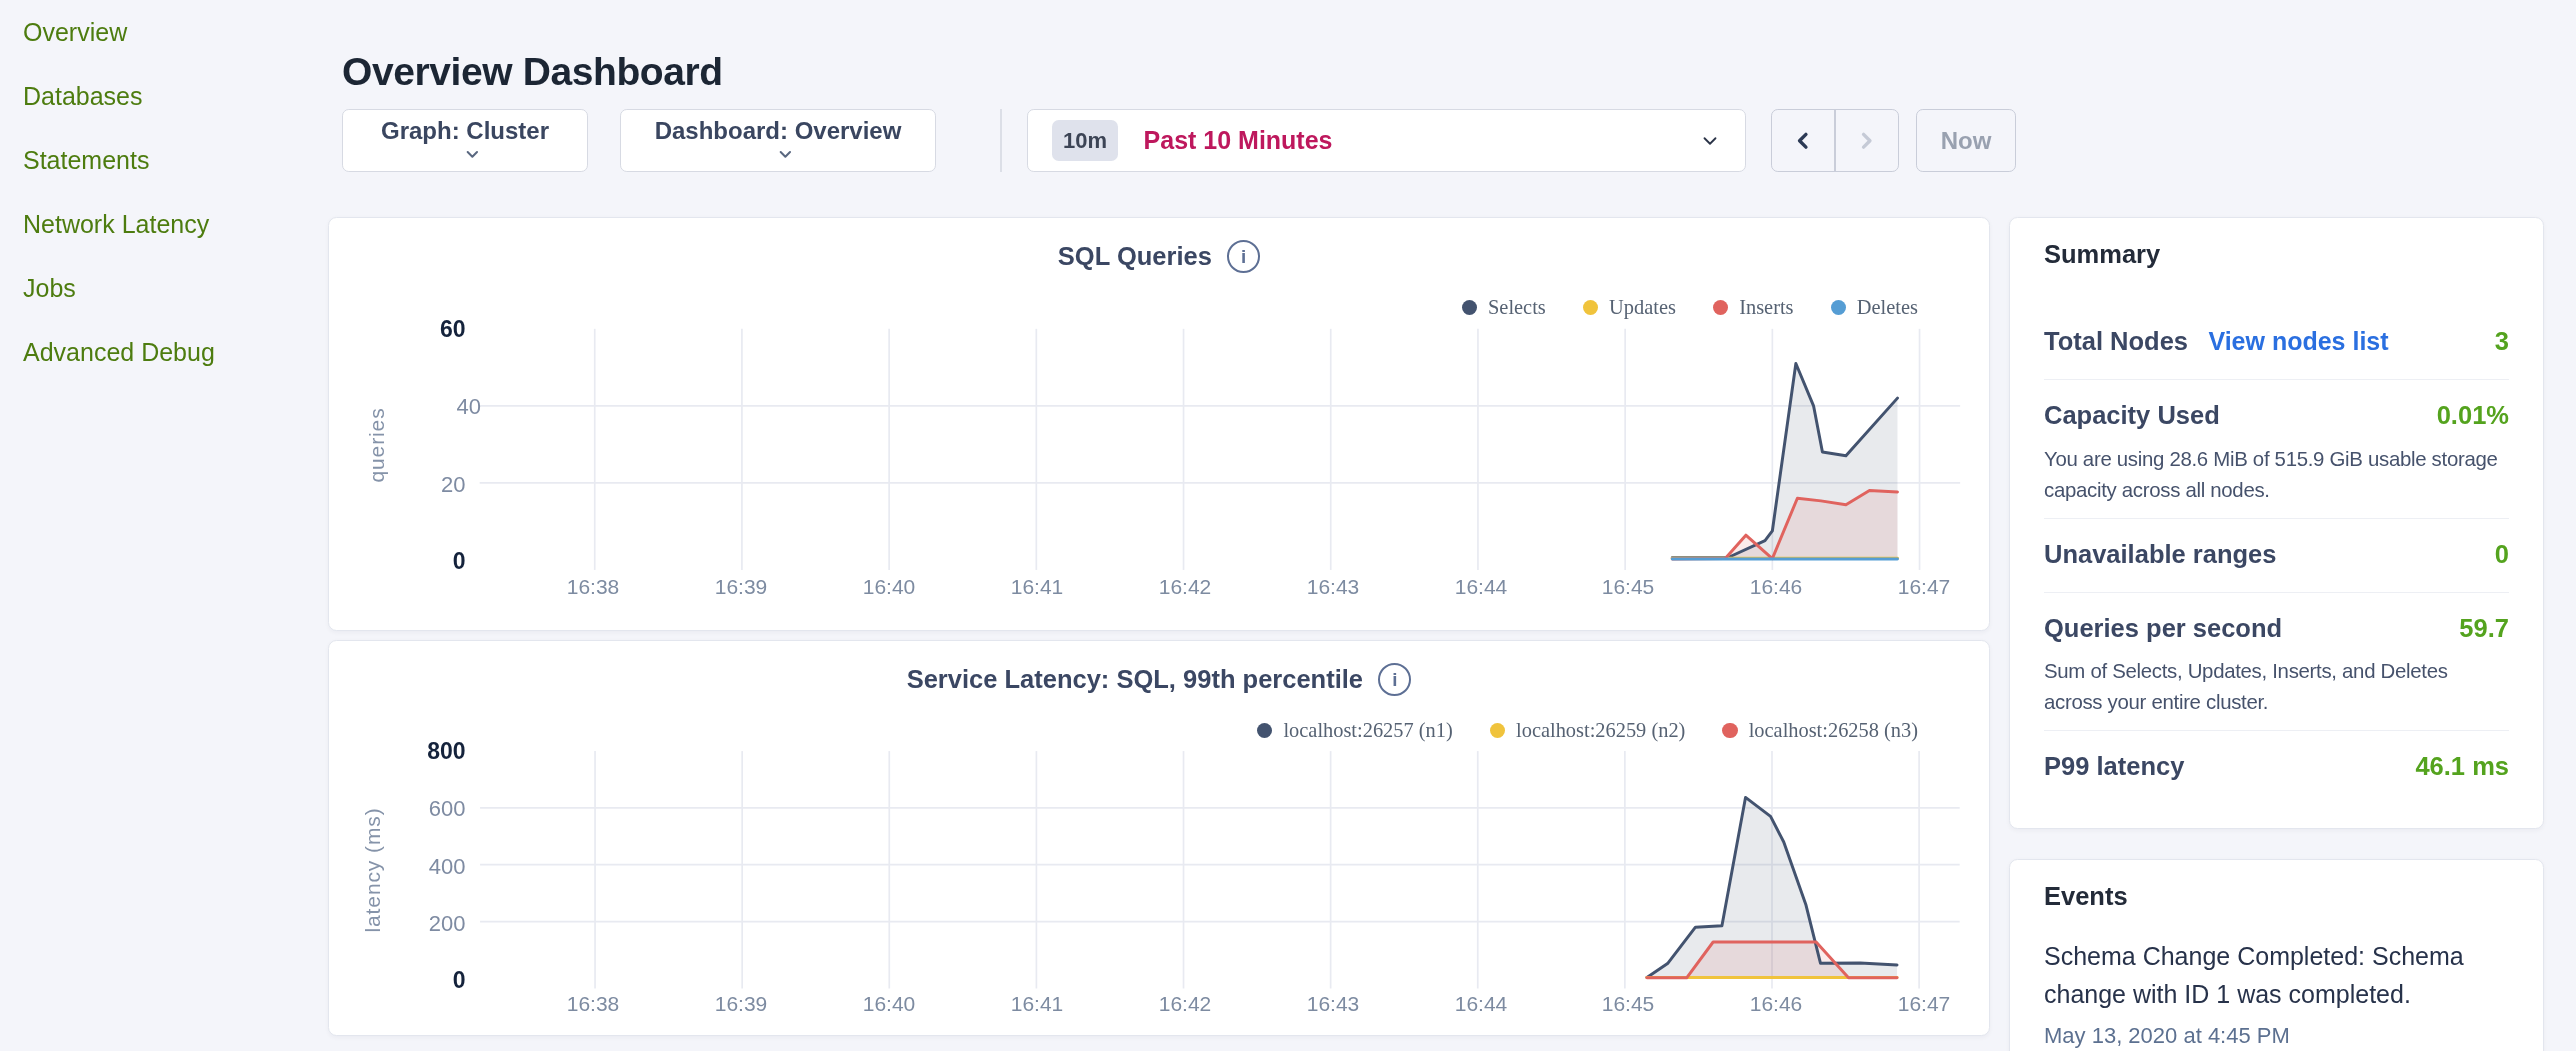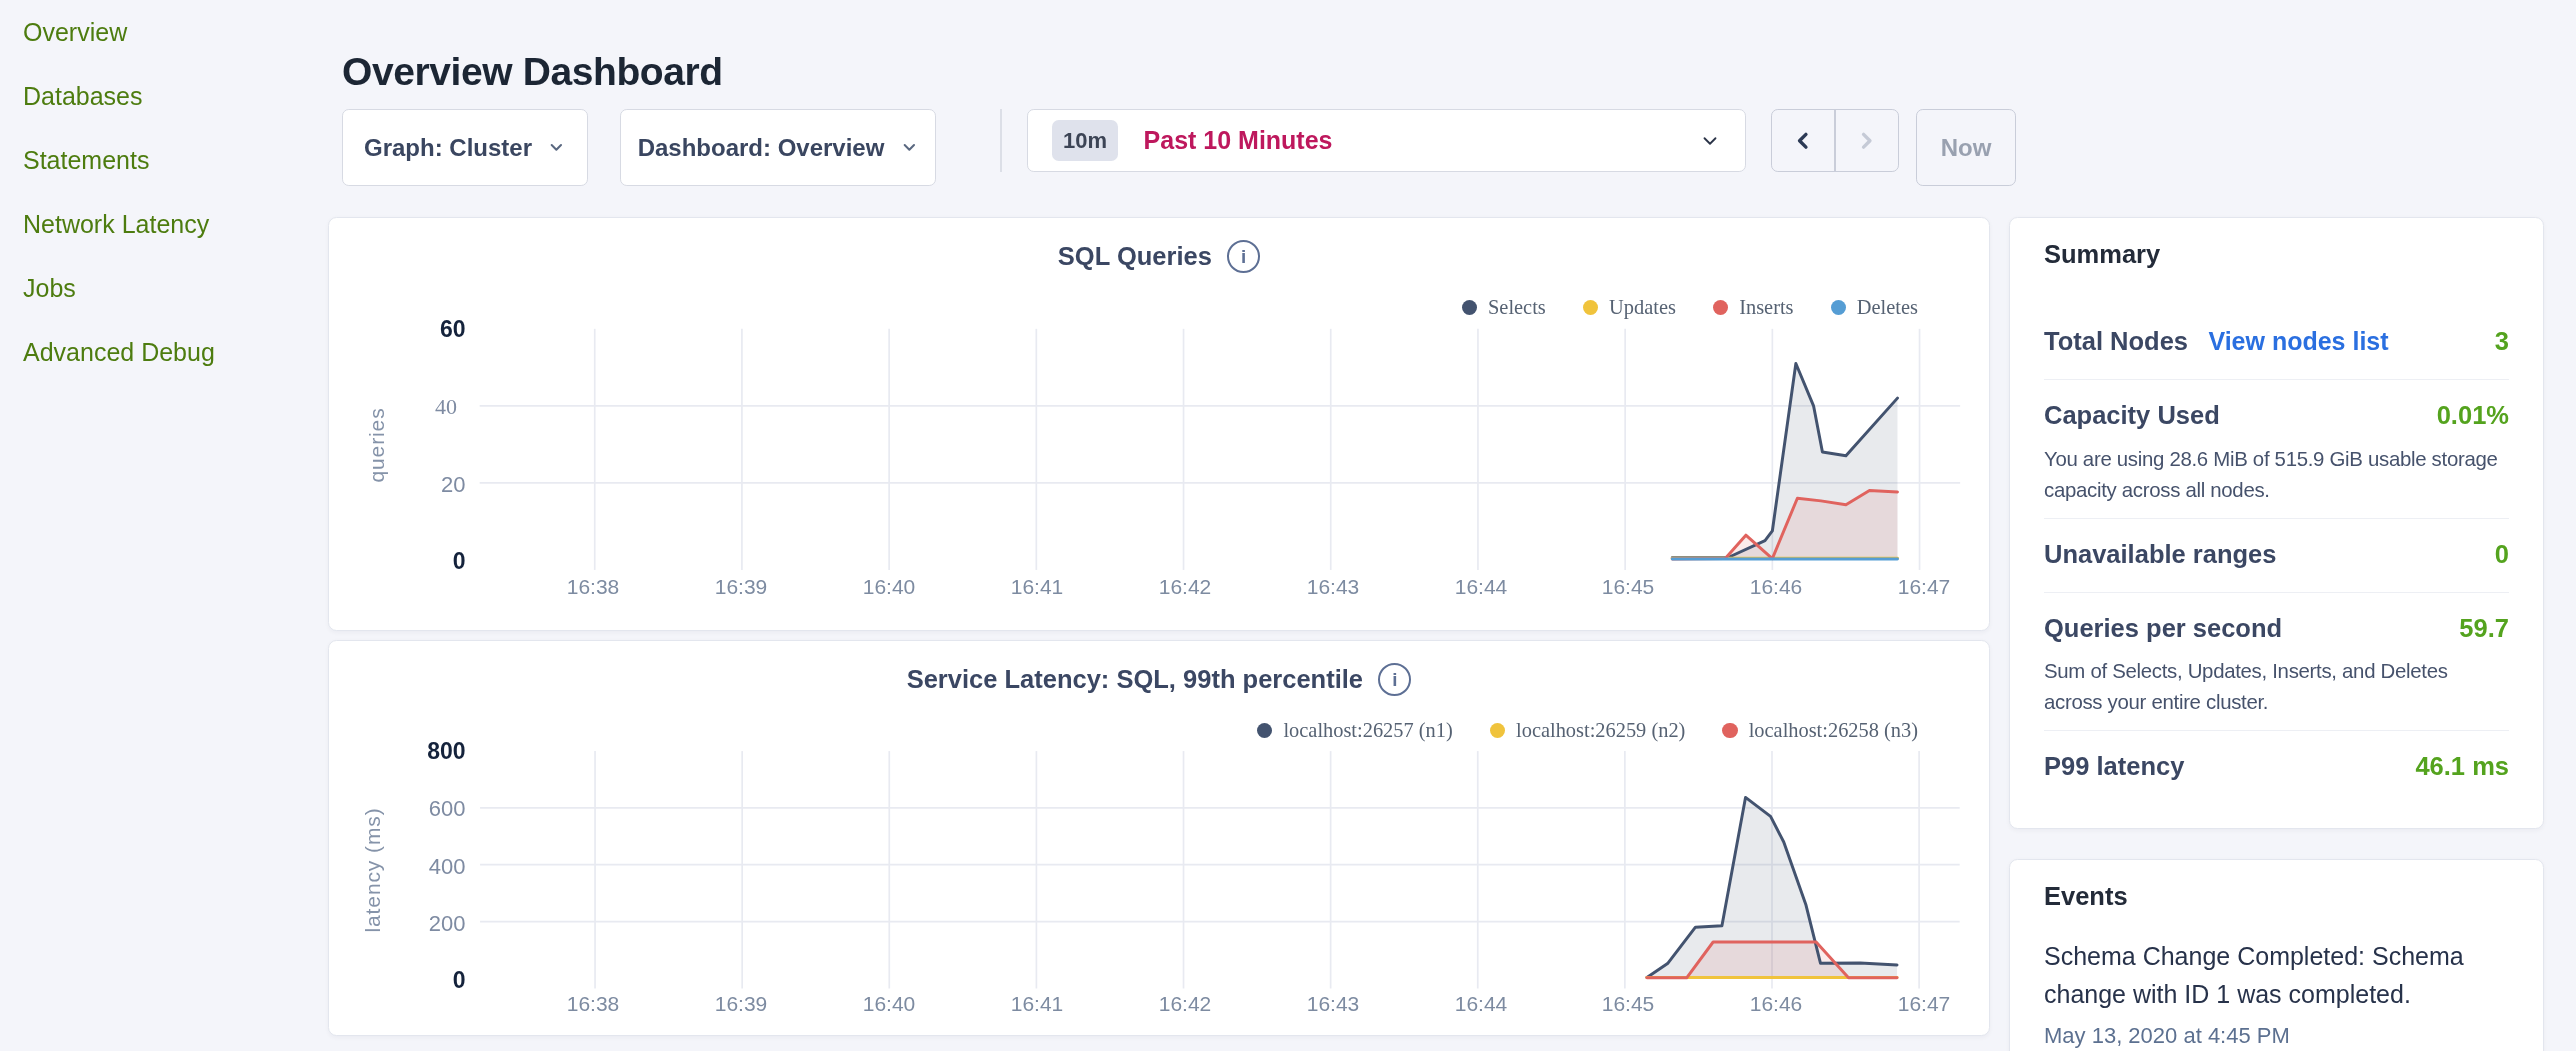--- a/index.html
+++ b/index.html
@@ -11,23 +11,23 @@
   
   .sidebar{position:absolute;left:0;top:0;width:328px;height:100%;}
   .nav-item{
     height:64px;line-height:64px;padding-left:23px;font-size:25px;color:#4d7c0f;
     cursor:pointer;white-space:nowrap;
   }
   .nav-item.active{color:#3577ec;font-weight:700;}
   
   .page-title{position:absolute;left:342px;top:24px;font-size:39px;font-weight:600;color:#1c2634;letter-spacing:-0.4px;}
   .tbtn{
-    position:absolute;top:109px;height:77px;box-sizing:border-box;background:#fff;
+    position:absolute;top:109px;height:63px;box-sizing:border-box;background:#fff;
     border:1.7px solid #d7dae3;border-radius:6.8px;display:flex;align-items:center;
-    justify-content:center;font-size:24px;font-weight:700;color:#3a4660;cursor:pointer;
+    justify-content:center;font-size:24px;font-weight:700;color:#3a4660;cursor:pointer;flex-direction:column;
   }
   .chev{flex:none;}
   .dd-chev{width:18.7px;height:18.7px;color:#5a6880;margin-left:15.3px;}
   .graph-dd{left:342px;width:246px;}
   .dash-dd{left:620px;width:316px;}
   .toolbar-divider{position:absolute;left:1000px;top:109px;width:1.7px;height:63px;background:#dcdfe7;}
   .timebox{
     position:absolute;left:1027px;top:109px;width:719px;height:63px;box-sizing:border-box;
     background:#fff;border:1.7px solid #d7dae3;border-radius:6.8px;display:flex;align-items:center;
     padding:0 24px;cursor:pointer;
@@ -196,21 +196,21 @@
       <div class="x-tick" style="left: 560px; top: 357px;">16:40</div>
       <div class="x-tick" style="left: 708px; top: 357px;">16:41</div>
       <div class="x-tick" style="left: 856px; top: 357px;">16:42</div>
       <div class="x-tick" style="left: 1004px; top: 357px;">16:43</div>
       <div class="x-tick" style="left: 1152px; top: 357px;">16:44</div>
       <div class="x-tick" style="left: 1299px; top: 357px;">16:45</div>
       <div class="x-tick" style="left: 1447px; top: 357px;">16:46</div>
       <div class="x-tick" style="left: 1595px; top: 357px;">16:47</div>
       <div class="y-tick bold" style="left: 25.5px; top: 329px;">0</div>
       <div class="y-tick" style="left: 25.5px; top: 252px;">20</div>
-      <div class="y-tick" style="left: 17px; top: 174px; font-family: Liberation Serif, serif;">40</div>
+      <div class="y-tick" style="left: 41px; top: 174px;">40</div>
       <div class="y-tick bold" style="left: 25.5px; top: 97px;">60</div>
       <div class="y-axis-label" style="left: 48px; top: 227px;">queries</div>
     </section>
 
   <section class="card chart-card c2">
     <div class="chart-title-row">
       <span class="chart-title">Service Latency: SQL, 99th percentile</span>
       <span class="info-icon">i</span>
     </div>
     <div class="legend">

